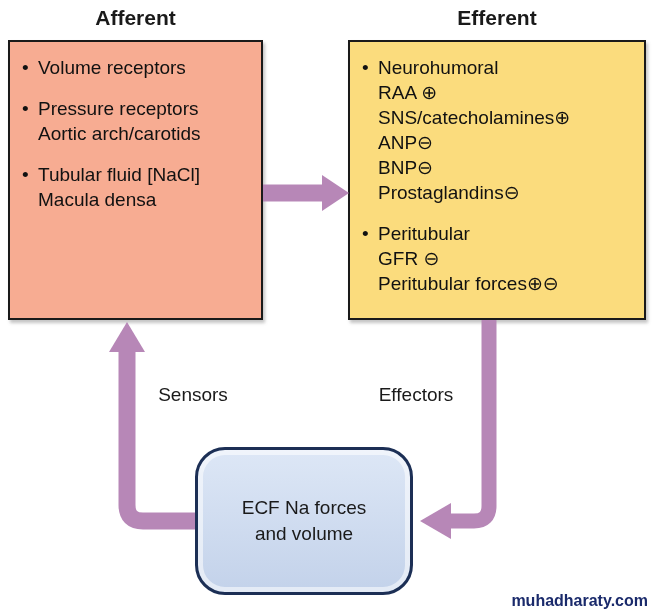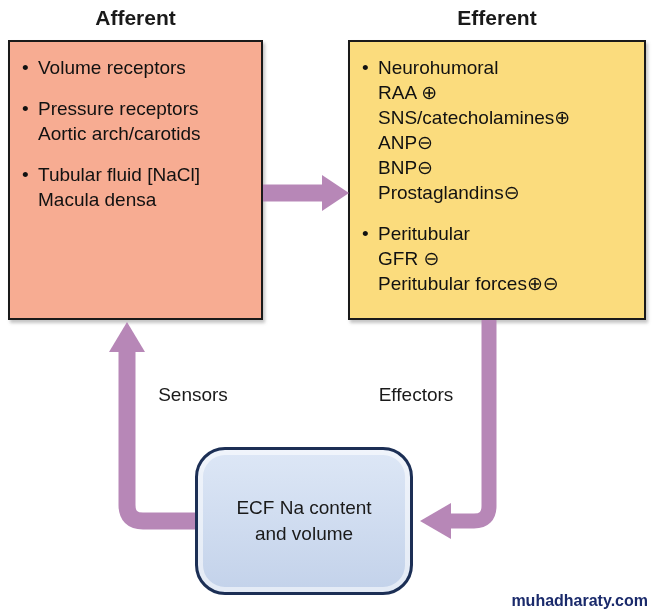--- a/index.html
+++ b/index.html
@@ -160,17 +160,17 @@
   <g>
     <path d="M 489 320 L 489 506 Q 489 521 474 521 L 450 521" stroke="#B787B7" stroke-width="15" fill="none" stroke-linejoin="round"></path>
     <polygon points="451,503 451,539 420,521" fill="#B787B7"></polygon>
   </g>
 </svg>
 
 <div class="flow-label" id="label-sensors">Sensors</div>
 <div class="flow-label" id="label-effectors">Effectors</div>
 
 <div id="ecf-box">
-  <div>ECF Na content</div>
+  <div>ECF Na forces</div>
   <div>and volume</div>
 </div>
 
 <div id="watermark">muhadharaty.com</div>
 
 </body></html>

